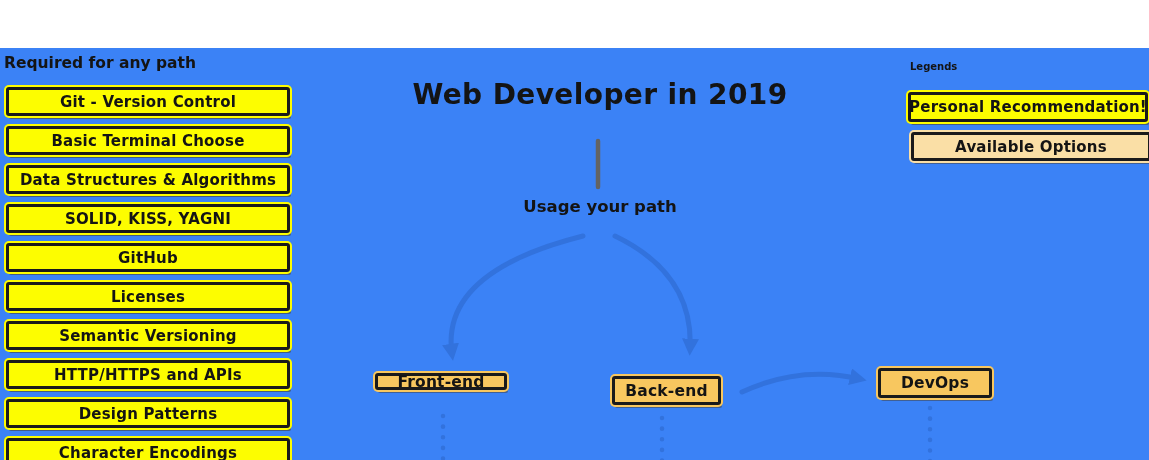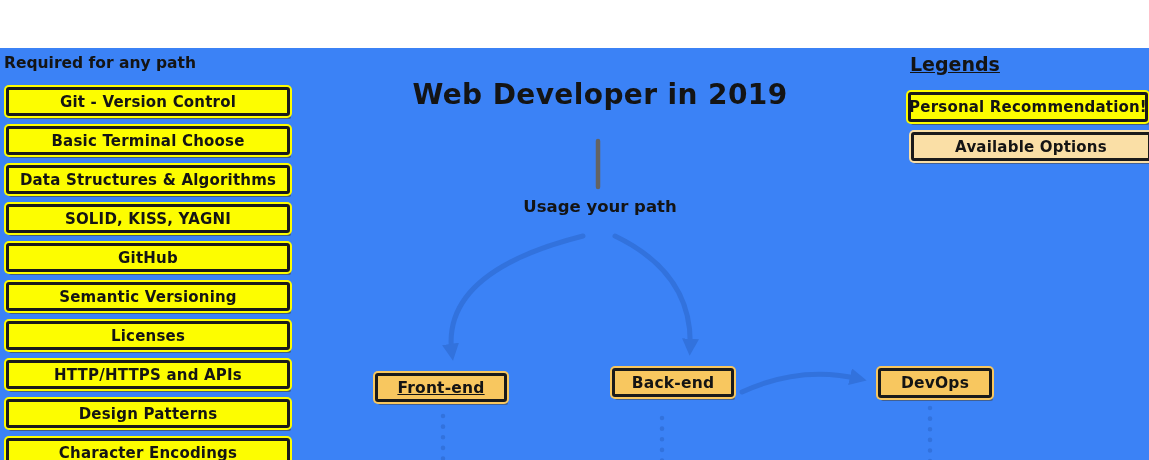--- a/index.html
+++ b/index.html
@@ -25,44 +25,44 @@
   .req-title{position:absolute; left:4px; top:6px; font-size:15.5px; font-weight:bold;}
   .req-list{position:absolute; left:6px; top:39px; width:284px; display:flex; flex-direction:column; gap:10px;}
   .req-list .sbox{height:29px; width:100%;}
 
   .page-title{position:absolute; left:380px; top:30px; width:440px; text-align:center;
     font-size:28px; font-weight:bold; letter-spacing:.4px;}
   .choose-label{position:absolute; left:480px; top:149px; width:240px; text-align:center;
     font-size:16.5px; font-weight:bold;}
 
   .path-box{position:absolute; font-size:15.5px;}
-  .path-frontend{left:375px; top:325px; width:132px; height:29px;text-decoration:underline;}
-  .path-backend{left:612px; top:320px; width:122px; height:29px;}
+  .path-frontend{left:375px; top:325px; width:132px; height:17px;}
+  .path-backend{left:612px; top:328px; width:109px; height:29px;}
   .path-devops{left:878px; top:320px; width:114px; height:30px;}
 
-  .legends-title{position:absolute; left:910px; top:5px; font-size:19px; font-weight:bold;text-decoration:underline;}
+  .legends-title{position:absolute; left:910px; top:13px; font-size:10px; font-weight:bold;}
   .legend-personal{position:absolute; left:908px; top:44px; width:240px; height:30px;}
   .legend-available{position:absolute; left:911px; top:84px; width:240px; height:29px;text-align:right;}
 
   svg.overlay{position:absolute; left:0; top:0; pointer-events:none;}
 </style>
 </head>
 <body>
 
 <div class="canvas">
 
   <div class="req-title">Required for any path</div>
   <div class="req-list">
     <div class="sbox yellow">Git - Version Control</div>
     <div class="sbox yellow">Basic Terminal Choose</div>
     <div class="sbox yellow">Data Structures &amp; Algorithms</div>
     <div class="sbox yellow">SOLID, KISS, YAGNI</div>
     <div class="sbox yellow">GitHub</div>
+    <div class="sbox yellow">Licenses</div>
     <div class="sbox yellow">Semantic Versioning</div>
-    <div class="sbox yellow">Licenses</div>
     <div class="sbox yellow">HTTP/HTTPS and APIs</div>
     <div class="sbox yellow">Design Patterns</div>
     <div class="sbox yellow">Character Encodings</div>
   </div>
 
   <div class="page-title">Web Developer in 2019</div>
   <div class="choose-label">Usage your path</div>
 
   <svg class="overlay" width="1149" height="460" viewBox="0 0 1149 460">
     <defs>

